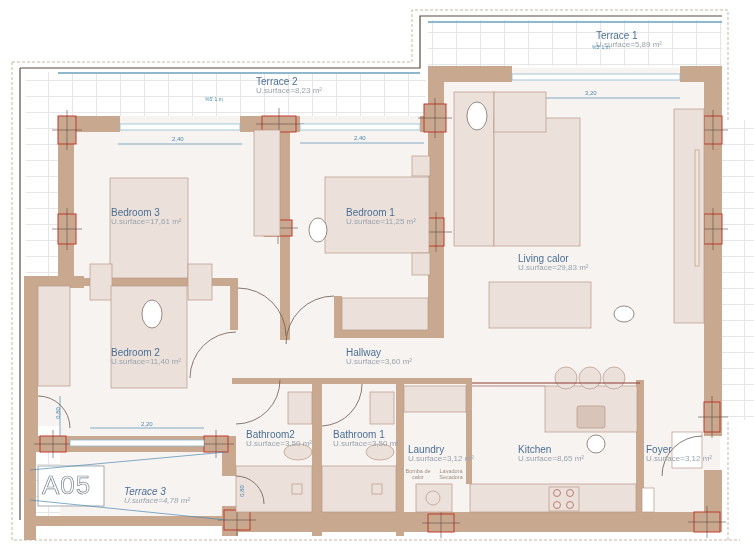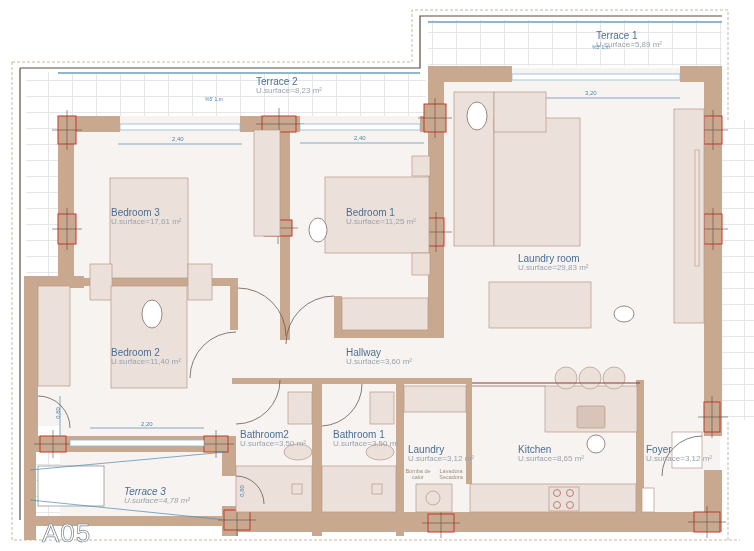--- a/index.html
+++ b/index.html
@@ -235,32 +235,32 @@
   </div>
   <div class="label" style="left:111px;top:207px;">
     <span class="name">Bedroom 3</span>
     <span class="surf">U.surface=17,61 m²</span>
   </div>
   <div class="label" style="left:346px;top:207px;">
     <span class="name">Bedroom 1</span>
     <span class="surf">U.surface=11,25 m²</span>
   </div>
   <div class="label" style="left:518px;top:253px;">
-    <span class="name">Laundry room</span>
+    <span class="name">Living calor</span>
     <span class="surf">U.surface=29,83 m²</span>
   </div>
   <div class="label" style="left:111px;top:347px;">
     <span class="name">Bedroom 2</span>
     <span class="surf">U.surface=11,40 m²</span>
   </div>
   <div class="label" style="left:346px;top:347px;">
     <span class="name">Hallway</span>
     <span class="surf">U.surface=3,60 m²</span>
   </div>
-  <div class="label" style="left:240px;top:429px;">
+  <div class="label" style="left:246px;top:429px;">
     <span class="name">Bathroom2</span>
     <span class="surf">U.surface=3,50 m²</span>
   </div>
   <div class="label" style="left:323px;top:429px;margin-left:10px;">
     <span class="name">Bathroom 1</span>
     <span class="surf">U.surface=3,50 m²</span>
   </div>
   <div class="label" style="left:408px;top:444px;">
     <span class="name">Laundry</span>
     <span class="surf">U.surface=3,12 m²</span>
@@ -290,16 +290,16 @@
   <div class="appl" style="left:404px;top:468px;width:28px;">
     <span>Bomba de</span><br>
     <span>calor</span>
   </div>
   <div class="appl" style="left:434px;top:468px;width:34px;">
     <span>Lavadora</span><br>
     <span>Secadora</span>
   </div>
 
   
-  <div style="position:absolute;left:42px;top:470px;font-size:26px;color:#ffffff;-webkit-text-stroke:0.7px #7a8690;letter-spacing:1px;margin-top:48px;">A05</div>
+  <div style="position:absolute;left:42px;top:470px;font-size:26px;color:#ffffff;-webkit-text-stroke:0.7px #7a8690;letter-spacing:1px;">A05</div>
   <div class="stamp" style="left:592px;top:44px;">%5' 1,m</div>
   <div class="stamp" style="left:205px;top:96px;">%5' 1,m</div>
 </div>
 
 </body></html>

